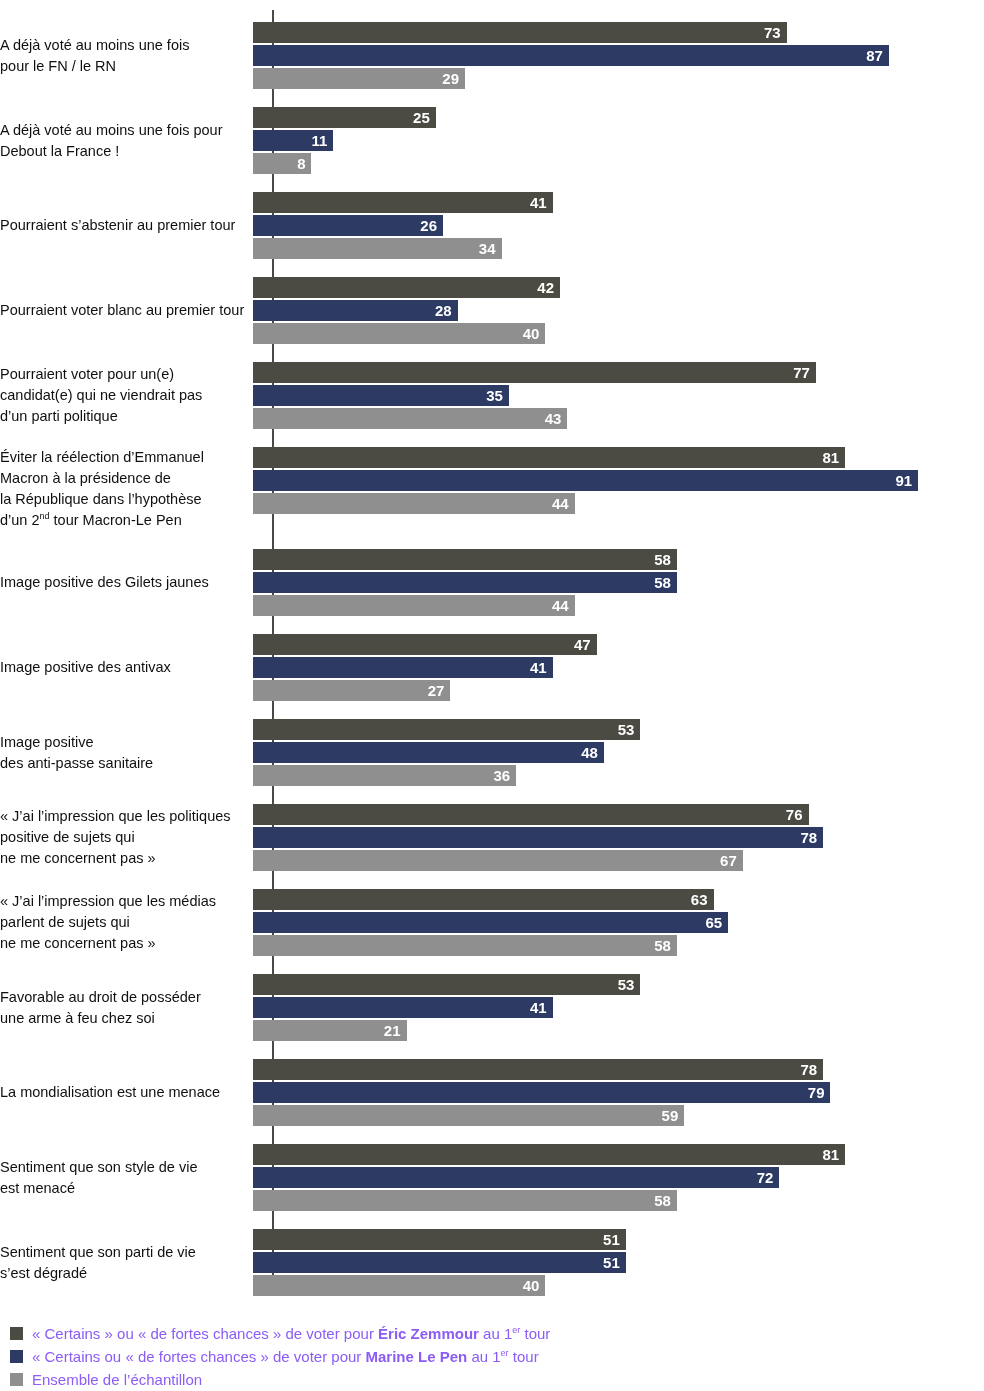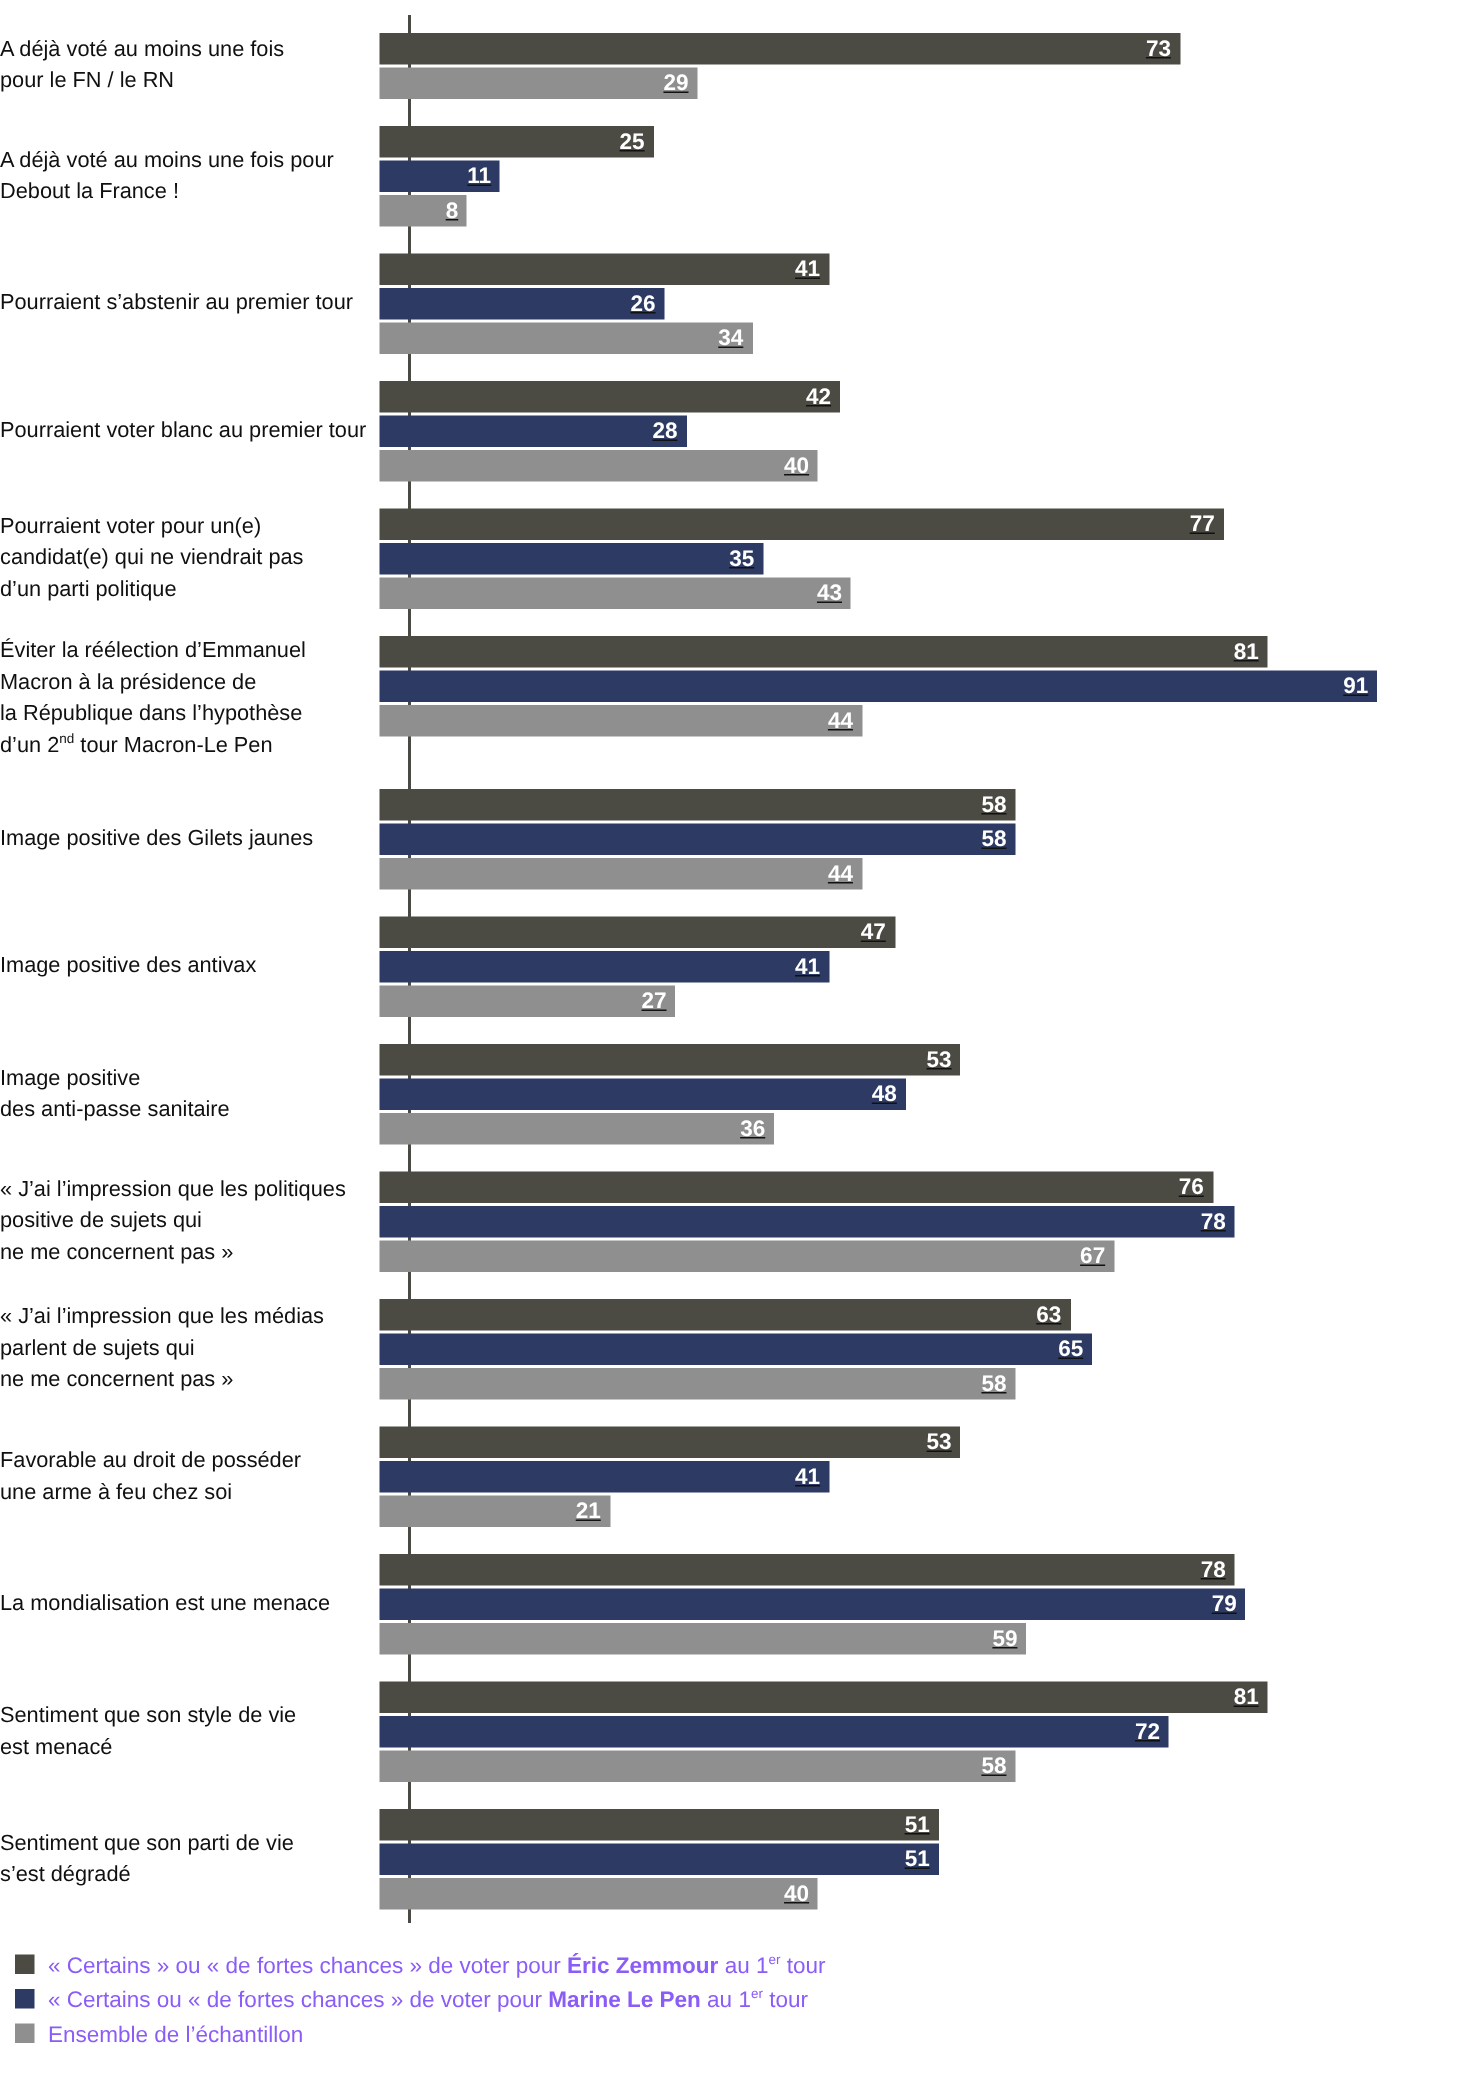--- a/index.html
+++ b/index.html
@@ -6,21 +6,21 @@
   .page{position:relative;width:984px;height:1391px;background:#fff;overflow:hidden;
         font-family:"Liberation Sans",sans-serif;color:#111;}
   .axis-line{position:absolute;left:272px;top:10px;width:2px;height:1272px;background:#4a4a44;}
   .chart{position:relative;padding-top:22px;}
   .row{display:flex;margin-bottom:18px;}
   .label{box-sizing:border-box;width:275px;padding-right:0;align-self:center;
          font-size:14.5px;line-height:21px;white-space:pre-line;color:#101010;}
   .label sup{font-size:9px;line-height:0;}
   .bars{width:731px;flex:none;}
   .bar{height:21px;margin-bottom:2px;display:flex;justify-content:flex-end;align-items:center;
-       box-sizing:border-box;padding-right:6px;text-decoration:underline;}
+       box-sizing:border-box;padding-right:6px;}
   .bar:last-child{margin-bottom:0;}
   .s0{background:#4b4b44;}
   .s1{background:#2d3a64;}
   .s2{background:#8f8f8f;}
   .val{color:#fff;font-weight:bold;font-size:15px;letter-spacing:0;}
   .legend{margin:26px 0 0 10px;}
   .legend-item{font-size:15px;line-height:23px;color:#8b5cf6;}
   .legend-item b{font-weight:bold;}
   .legend-item sup{font-size:9px;line-height:0;}
   .swatch{display:inline-block;width:13px;height:13px;margin-right:9px;vertical-align:-1px;}
@@ -33,20 +33,23 @@
 
   <div class="chart">
 
     <div class="row">
       <div class="label">A déjà voté au moins une fois
 pour le FN / le RN</div>
       <div class="bars">
         <div class="bar s0" style="width: 73%;">
             <span class="val">73</span>
           </div>
+        <div class="bar s1" style="width: 87%;">
+            <span class="val">87</span>
+          </div>
         <div class="bar s2" style="width: 29%;">
             <span class="val">29</span>
           </div>
       </div>
     </div>
 
     <div class="row">
       <div class="label">A déjà voté au moins une fois pour
 Debout la France !</div>
       <div class="bars">

